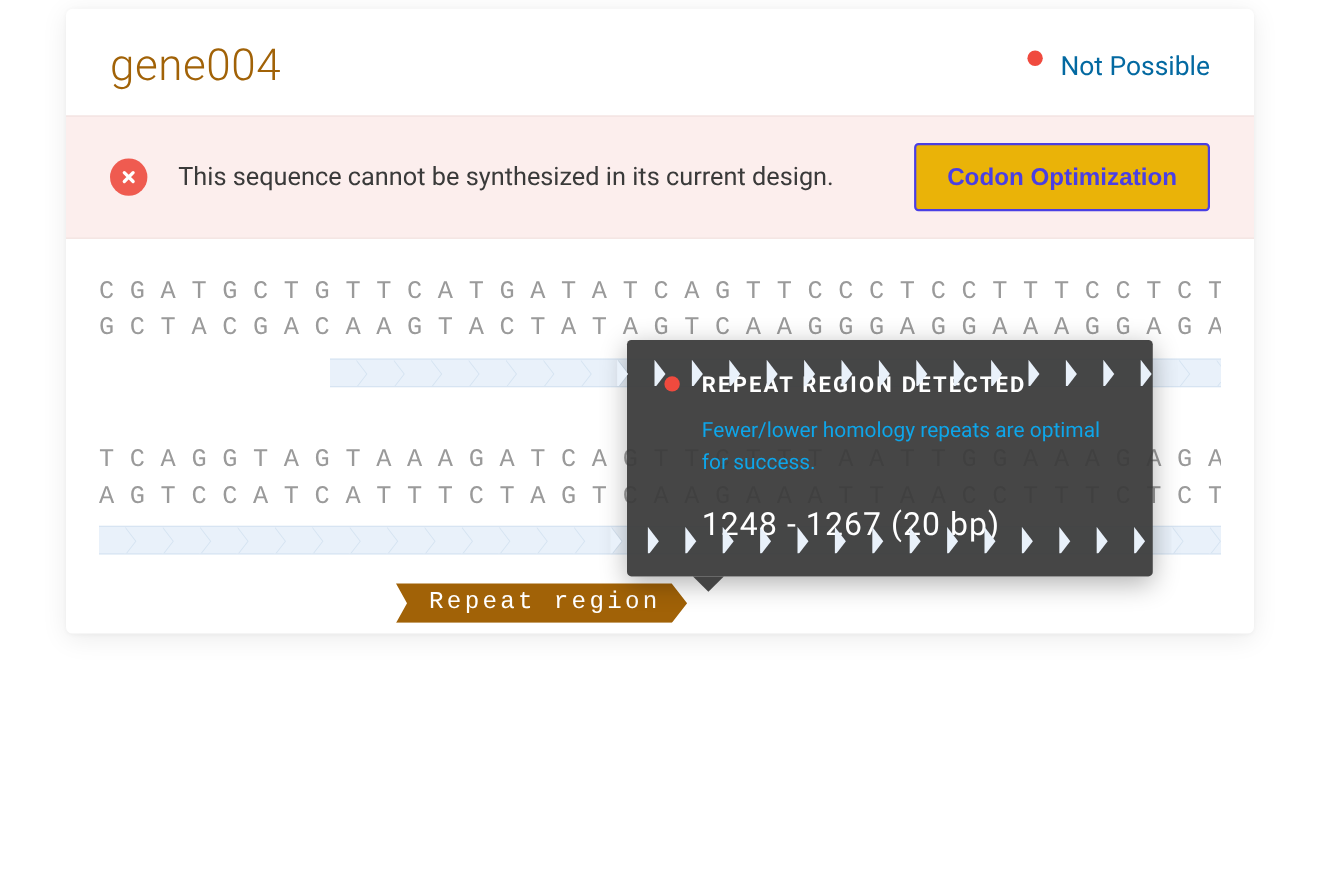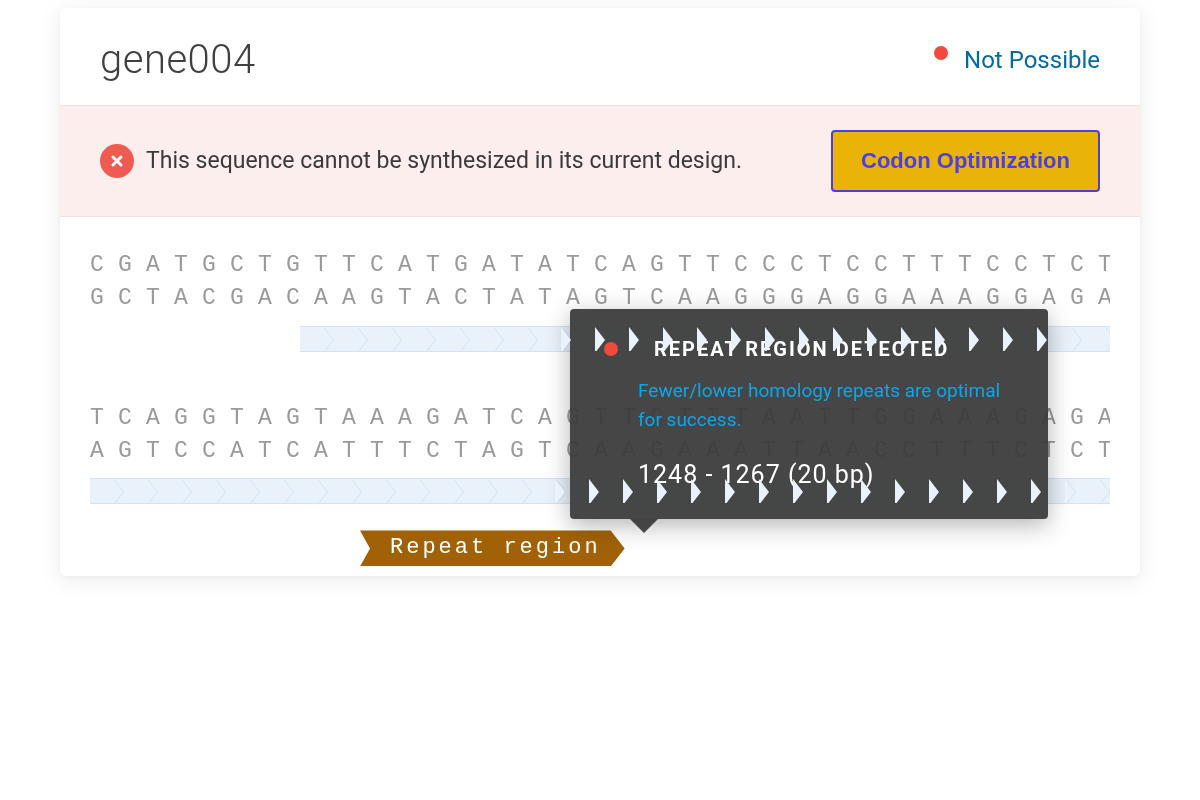--- a/index.html
+++ b/index.html
@@ -22,42 +22,42 @@
   }
   .header {
     display: flex;
     align-items: center;
     justify-content: space-between;
     padding: 28px 40px 22px 40px;
   }
   .title {
     font-size: 40px;
     font-weight: 300;
-    color: #404040;
+    color: #a16207;
     letter-spacing: 0.5px;
   }
   .status {
     display: flex;
     align-items: flex-start;
     gap: 16px;
     font-size: 24px;
     color: #0369a1;
   }
   .status-dot {
     width: 14px;
     height: 14px;
     border-radius: 50%;
     background: #f04a3e;
   }
   .alert {
     background: #fceeed;
     display: flex;
     align-items: center;
     padding: 24px 40px;
-    gap: 12px;
+    gap: 28px;
     border-top: 1px solid #f0e0de;
     border-bottom: 1px solid #f0e0de;
   }
   .alert-icon {
     width: 34px;
     height: 34px;
     border-radius: 50%;
     background: #ef5b50;
     display: flex;
     align-items: center;
@@ -169,21 +169,21 @@
     left: 60px;
     width: 0;
     height: 0;
     border-left: 14px solid transparent;
     border-right: 14px solid transparent;
     border-top: 14px solid rgba(58,58,58,0.94);
   }
   .tt-head {
     display: flex;
     align-items: center;
-    gap: 36px;
+    gap: 20px;
     margin-bottom: 16px;
   }
   .tt-dot {
     width: 14px;
     height: 14px;
     border-radius: 50%;
     background: #f04a3e;
     flex-shrink: 0;
   }
   .tt-title {
@@ -192,21 +192,21 @@
     letter-spacing: 2px;
   }
   .tt-body {
     font-size: 19px;
     line-height: 1.5;
     color: #0ea5e9;
     margin-left: 34px;
     margin-bottom: 26px;
   }
   .tt-range {
-    font-size: 25px;
+    font-size: 29px;
     color: #fff;
     margin-left: 34px;
     letter-spacing: 1px;
   }
 </style>
 </head>
 <body>
 
 <div class="card">
 

